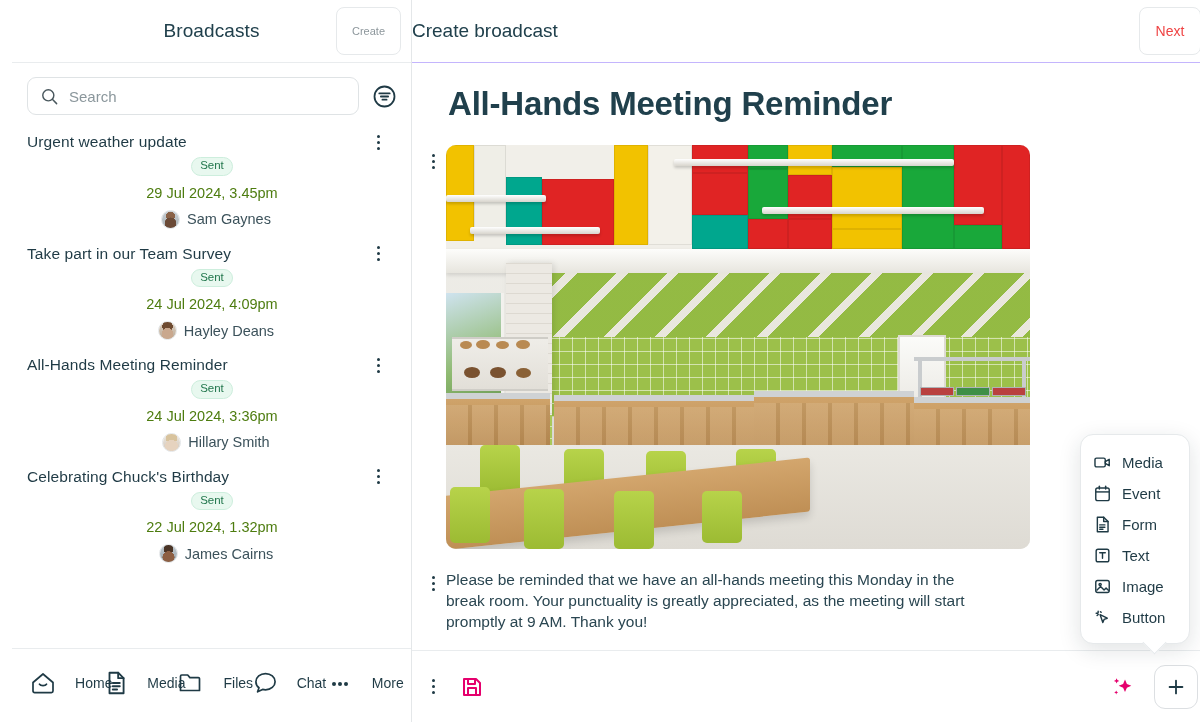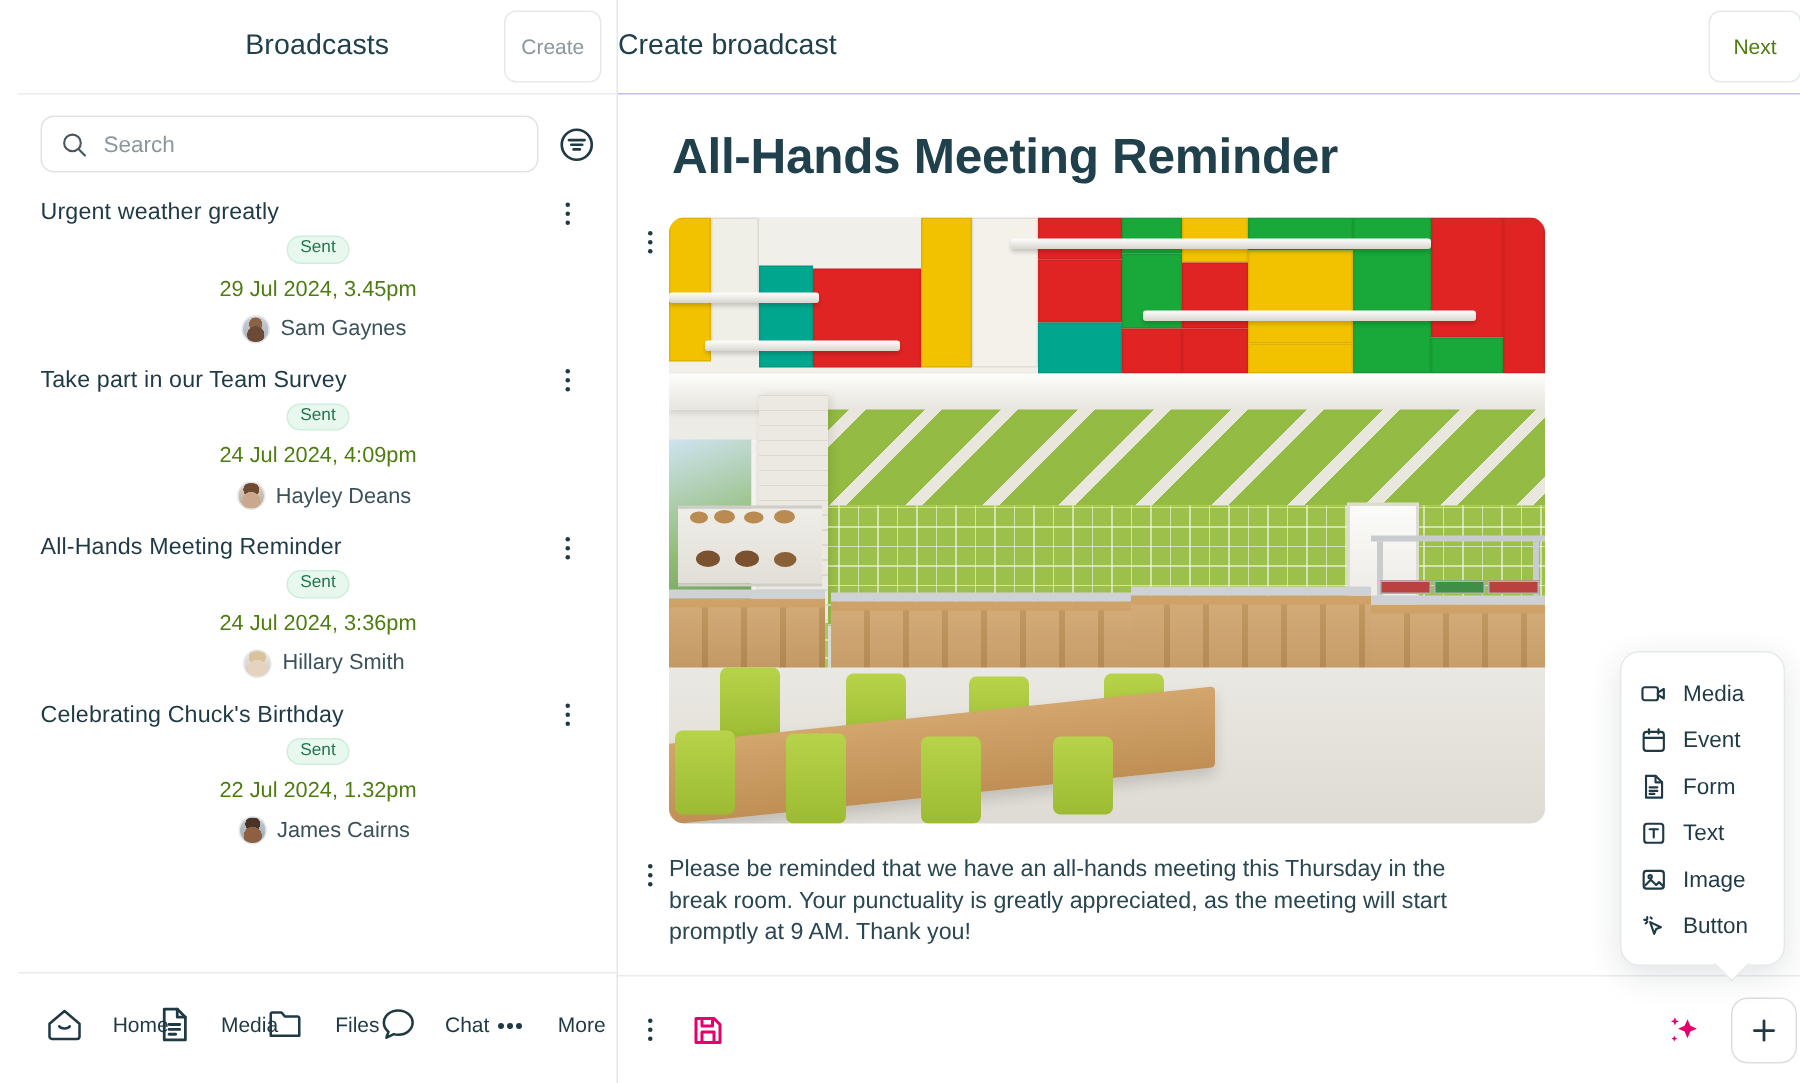--- a/index.html
+++ b/index.html
@@ -28,21 +28,21 @@
   }
   .left-title {
     font-size: 19px; font-weight: 400; color: #20404c;
     letter-spacing: .1px;
   }
   .hdr-btn {
     position: absolute; right: 10px; top: 7px;
     width: 65px; height: 48px;
     border: 1px solid #e6e9eb; border-radius: 8px;
     background: #fff; color: #8d979c;
-    font-size: 14px; font-family: "Liberation Sans", sans-serif;
+    font-size: 11px; font-family: "Liberation Sans", sans-serif;
     display: flex; align-items: center; justify-content: center;
     cursor: pointer;
   }
 
   .search-row {
     display: flex; align-items: center;
     padding: 14px 14px 10px 15px; gap: 12px;
   }
   .search-box {
     flex: 1; height: 38px;
@@ -126,21 +126,21 @@
     height: 63px; min-height: 63px;
     border-bottom: 1px solid #c4b5fd;
     display: flex; align-items: center; justify-content: flex-start;
     position: relative;
   }
   .right-title { font-size: 19px; color: #20404c; }
   .next-btn {
     position: absolute; right: 11px; top: 7px;
     width: 62px; height: 48px;
     border: 1px solid #e6e9eb; border-radius: 8px;
-    background: #fff; color: #4d7c0f; font-size: 14px;
+    background: #fff; color: #ef4444; font-size: 14px;
     font-family: "Liberation Sans", sans-serif;
     display: flex; align-items: center; justify-content: center;
     cursor: pointer;
   }
   .canvas { flex: 1; overflow-y: auto; padding: 22px 0 8px; }
   .doc-title {
     font-size: 33px; font-weight: bold; color: #20404c;
     padding: 0 36px; margin-bottom: 22px; letter-spacing: -.2px;
   }
   .block { display: flex; align-items: flex-start; padding: 0 36px 0 8px; }
@@ -304,21 +304,21 @@
           <line x1="7" y1="9" x2="17" y2="9" stroke-linecap="round"></line>
           <line x1="8.5" y1="12" x2="15.5" y2="12" stroke-linecap="round"></line>
           <line x1="10" y1="15" x2="14" y2="15" stroke-linecap="round"></line>
         </svg>
       </div>
     </div>
 
     <div class="bc-list">
 
       <div class="bc-item">
-        <div class="bc-title">Urgent weather greatly</div>
+        <div class="bc-title">Urgent weather update</div>
         <div class="bc-meta">
           <span class="badge">Sent</span>
           <span class="bc-date">29 Jul 2024, 3.45pm</span>
           <span class="sender">
             <span class="avatar">
                 <i class="av-sam"></i>
               </span>
             <span class="sender-name">Sam Gaynes</span>
           </span>
         </div>
@@ -528,21 +528,21 @@
           <div class="chair" style="left:256px;bottom:6px;height:52px;"></div>
         </div>
       </div>
 
       <div class="block">
         <div class="block-handle">
             <span></span>
             <span></span>
             <span></span>
           </div>
-        <div class="body-text">Please be reminded that we have an all-hands meeting this Thursday in the break room. Your punctuality is greatly appreciated, as the meeting will start promptly at 9 AM. Thank you!</div>
+        <div class="body-text">Please be reminded that we have an all-hands meeting this Monday in the break room. Your punctuality is greatly appreciated, as the meeting will start promptly at 9 AM. Thank you!</div>
       </div>
     </div>
 
     <div class="right-bottom">
       <div class="rb-left">
         <div class="block-handle" style="padding-top:0;">
             <span></span>
             <span></span>
             <span></span>
           </div>

